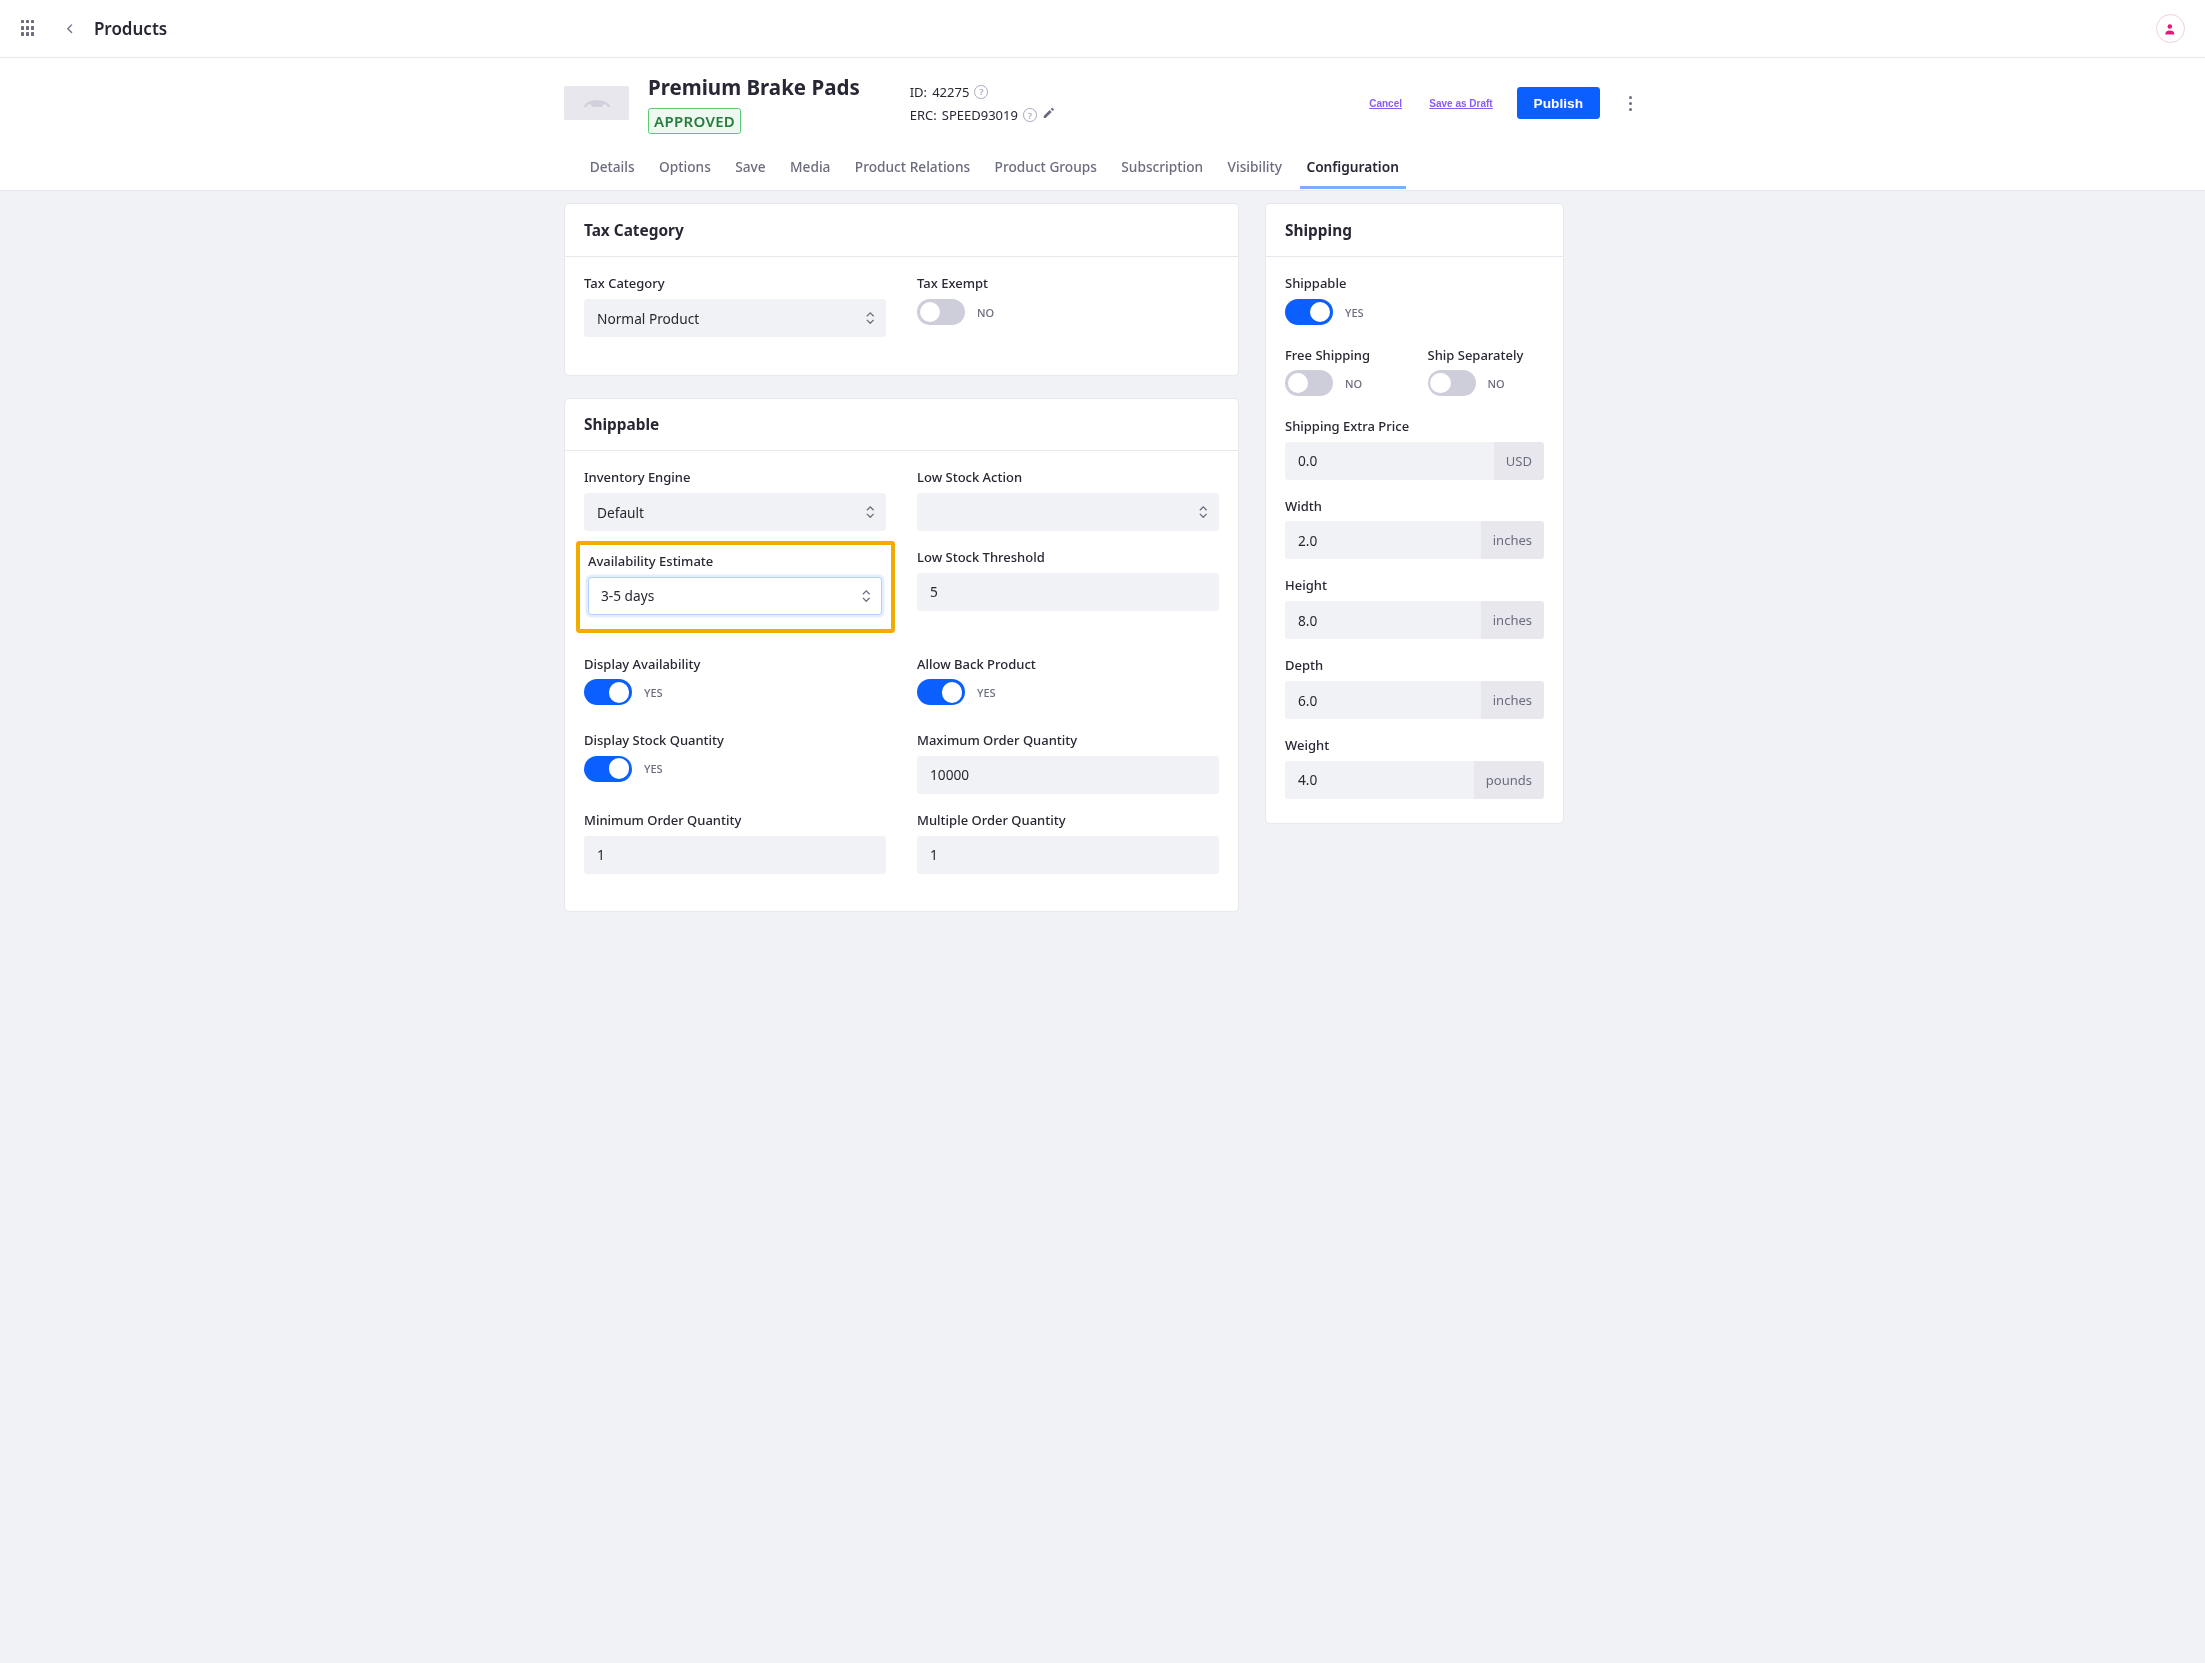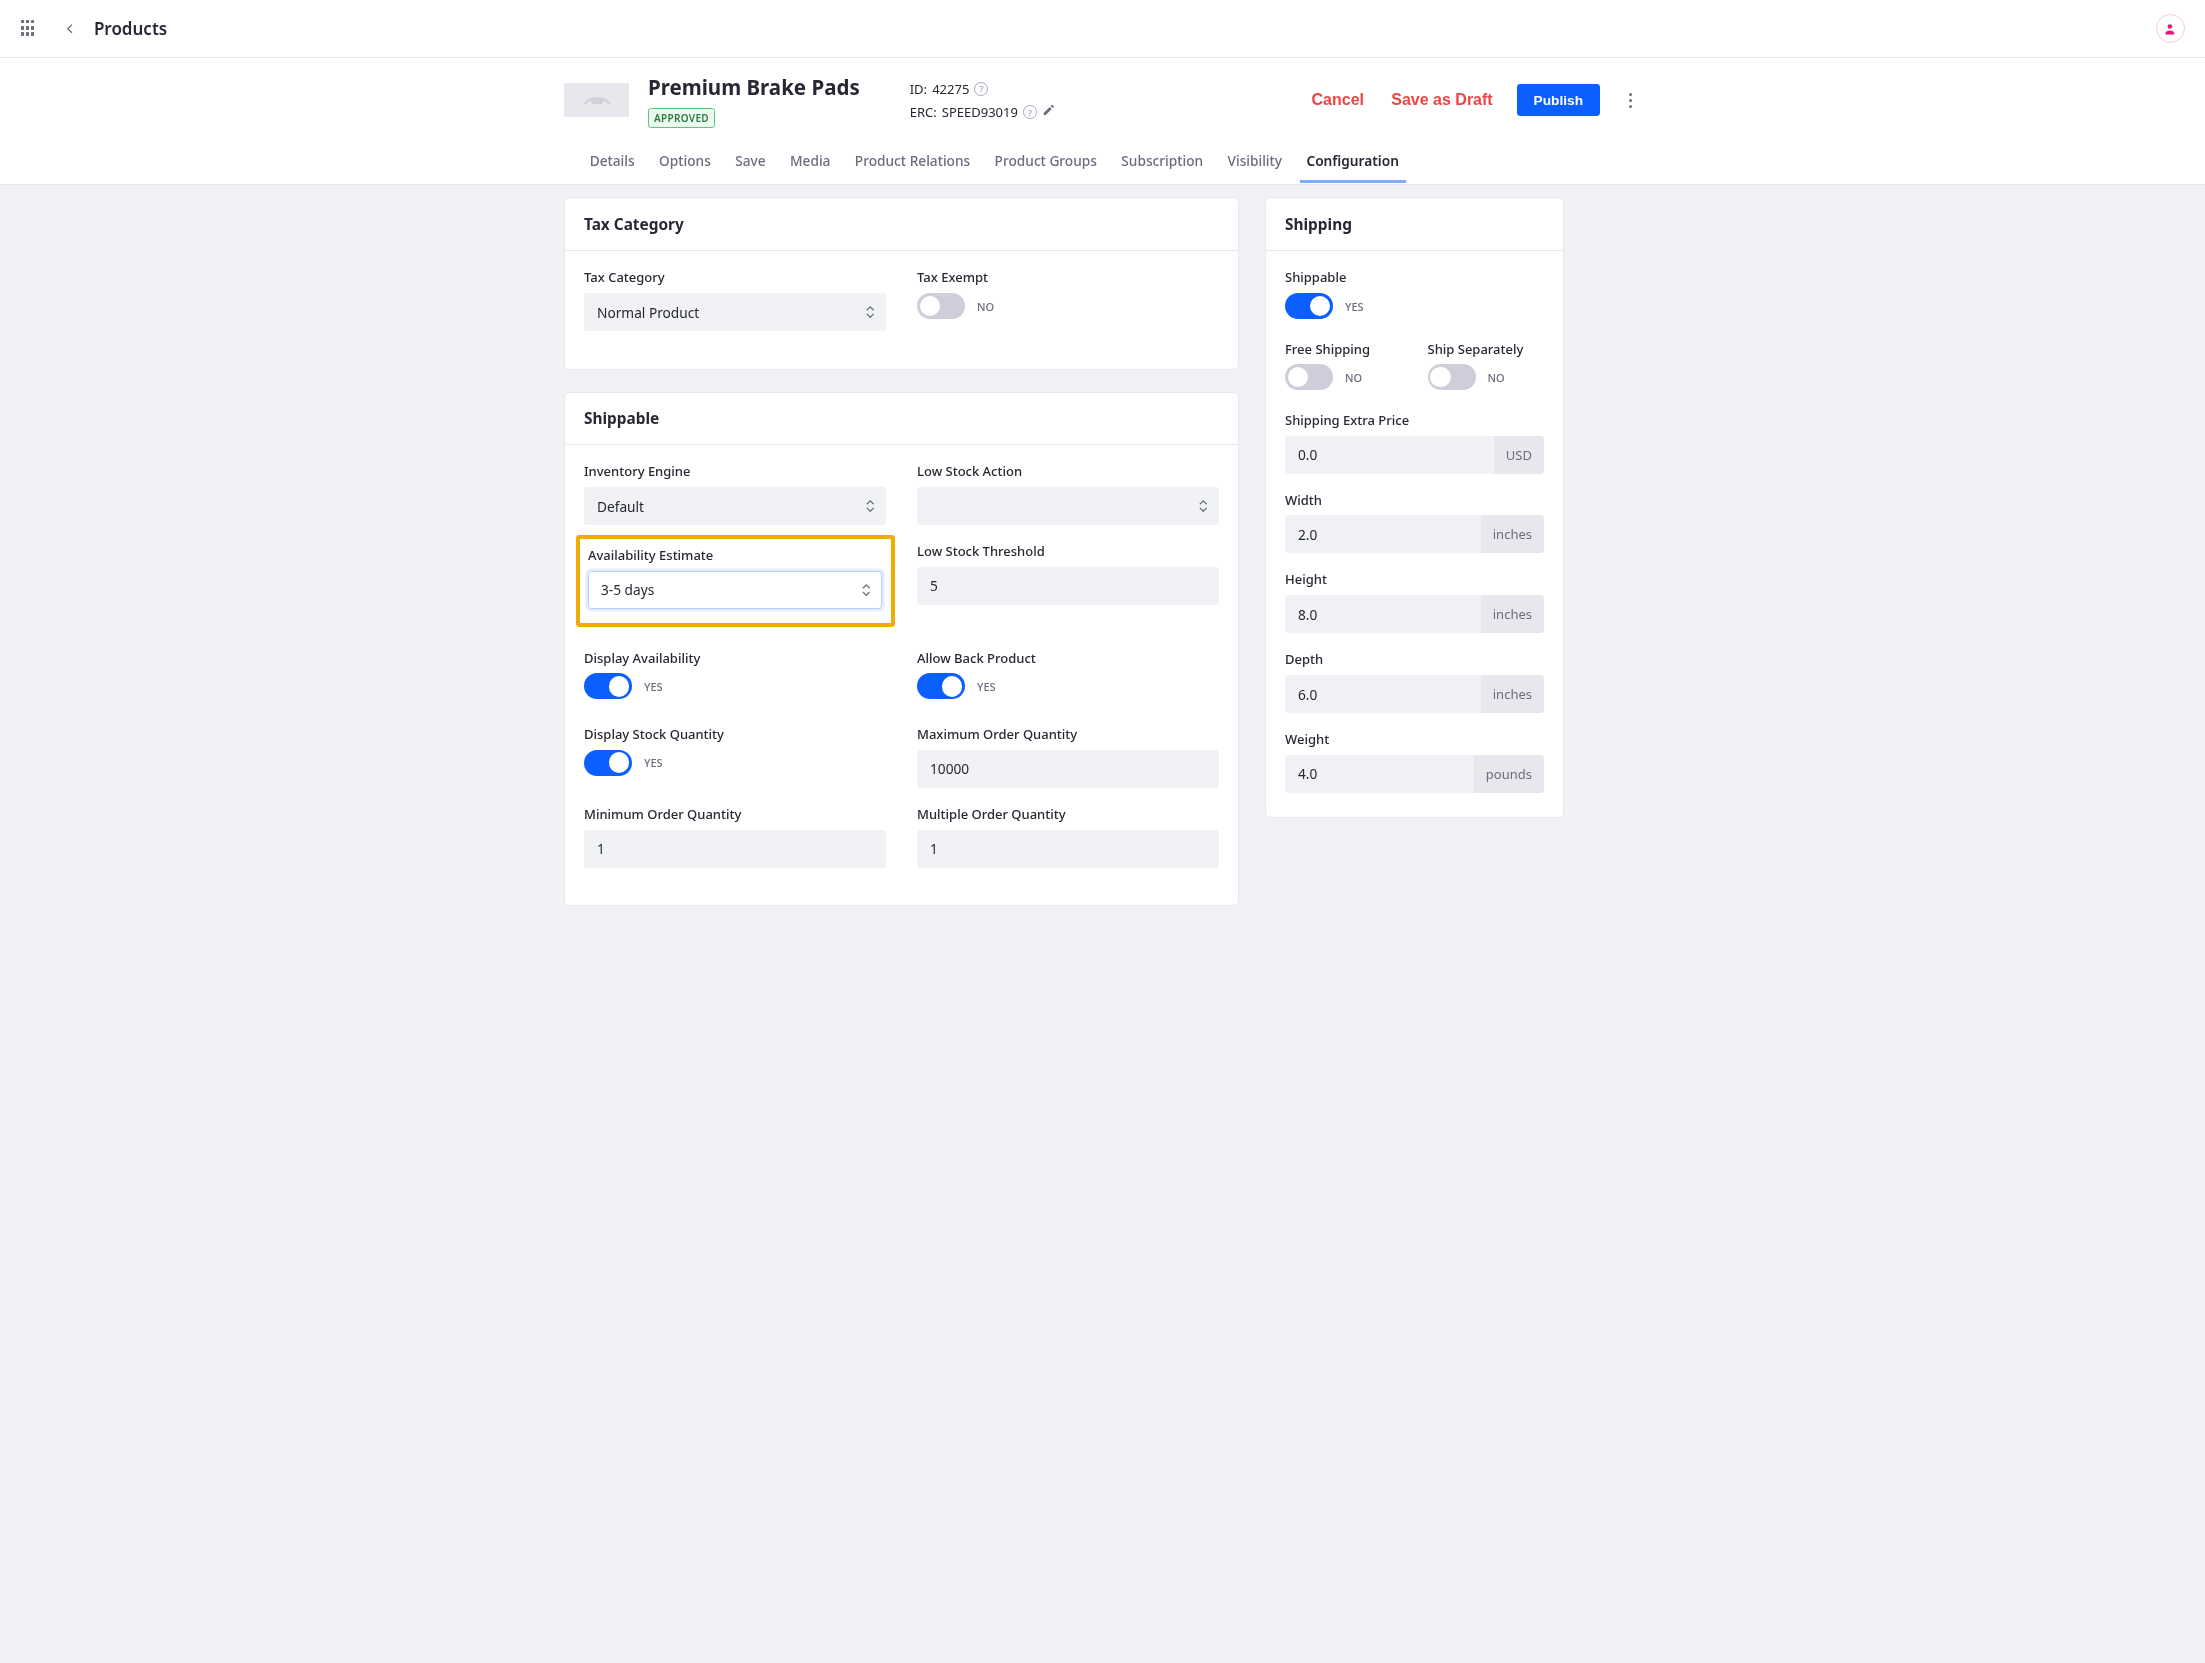--- a/index.html
+++ b/index.html
@@ -51,33 +51,33 @@
     width: 65px; height: 34px;
     background: #e7e7ed;
     border-radius: 1.7px;
     display:flex; align-items:center; justify-content:center;
     margin-right: 19px;
   }
   .product-thumb svg { opacity: .35; }
   .product-title-wrap { display:flex; flex-direction:column; gap:5.1px; }
   .product-title { font-size: 20.5px; font-weight: 700; }
   .badge-approved {
-    font-size: 10px; font-weight:600; letter-spacing:0.3px;
+    font-size: 15px; font-weight:600; letter-spacing:0.3px;
     color: var(--green);
     background: var(--green-bg);
     border: 0.9px solid #5aca75;
     border-radius: 2.6px;
     padding: 1.7px 5.1px;
     margin-top: 1.7px;
     align-self:flex-start;
   }
   .meta-col { margin-left: 26px; display:flex; flex-direction:column; gap:5.1px; color:#272833; font-size:13px;}
   .meta-row { display:flex; align-items:center; gap:5.1px;margin-left:24px;}
   .actions { margin-left:auto; display:flex; align-items:center; gap:20.5px;}
-  .btn-text { background:none; border:none; font-size:16px; font-weight:600; color:#ef4444; cursor:pointer; padding:6.8px 3.4px;}
+  .btn-text { background:none; border:none; font-size:10px; font-weight:600; color:#8b5cf6; cursor:pointer; padding:6.8px 3.4px;text-decoration:underline;}
   .btn-primary { background:var(--blue); color:#fff; border:none; border-radius:3.4px; font-size:13.7px; font-weight:600; padding:8.5px 17px; cursor:pointer;}
   .kebab { width:20.5px; display:flex; flex-direction:column; align-items:center; gap:2.6px; cursor:pointer;}
   .kebab span{width:3.4px;height:3.4px;background:#6b6c7e;border-radius:50%;}
   
   .tabs { border-bottom:0.9px solid var(--border); }
   .tabs-inner {max-width:1077px; margin:0 auto; display:flex; gap:21px; padding: 5.1px 24px 0 24px;}
   .tab { padding: 10.3px 1.7px 12px 1.7px; font-size:13.7px; color:#6b6c7e; font-weight:500; cursor:pointer; border-bottom:2.6px solid transparent; position:relative;}
   .tab.active { color:#272833; font-weight:600;}
   .tab.active::after{content:"";position:absolute;left:-5.1px;right:-5.1px;bottom:-0.9px;height:3.4px;background:#80acff;}
   

